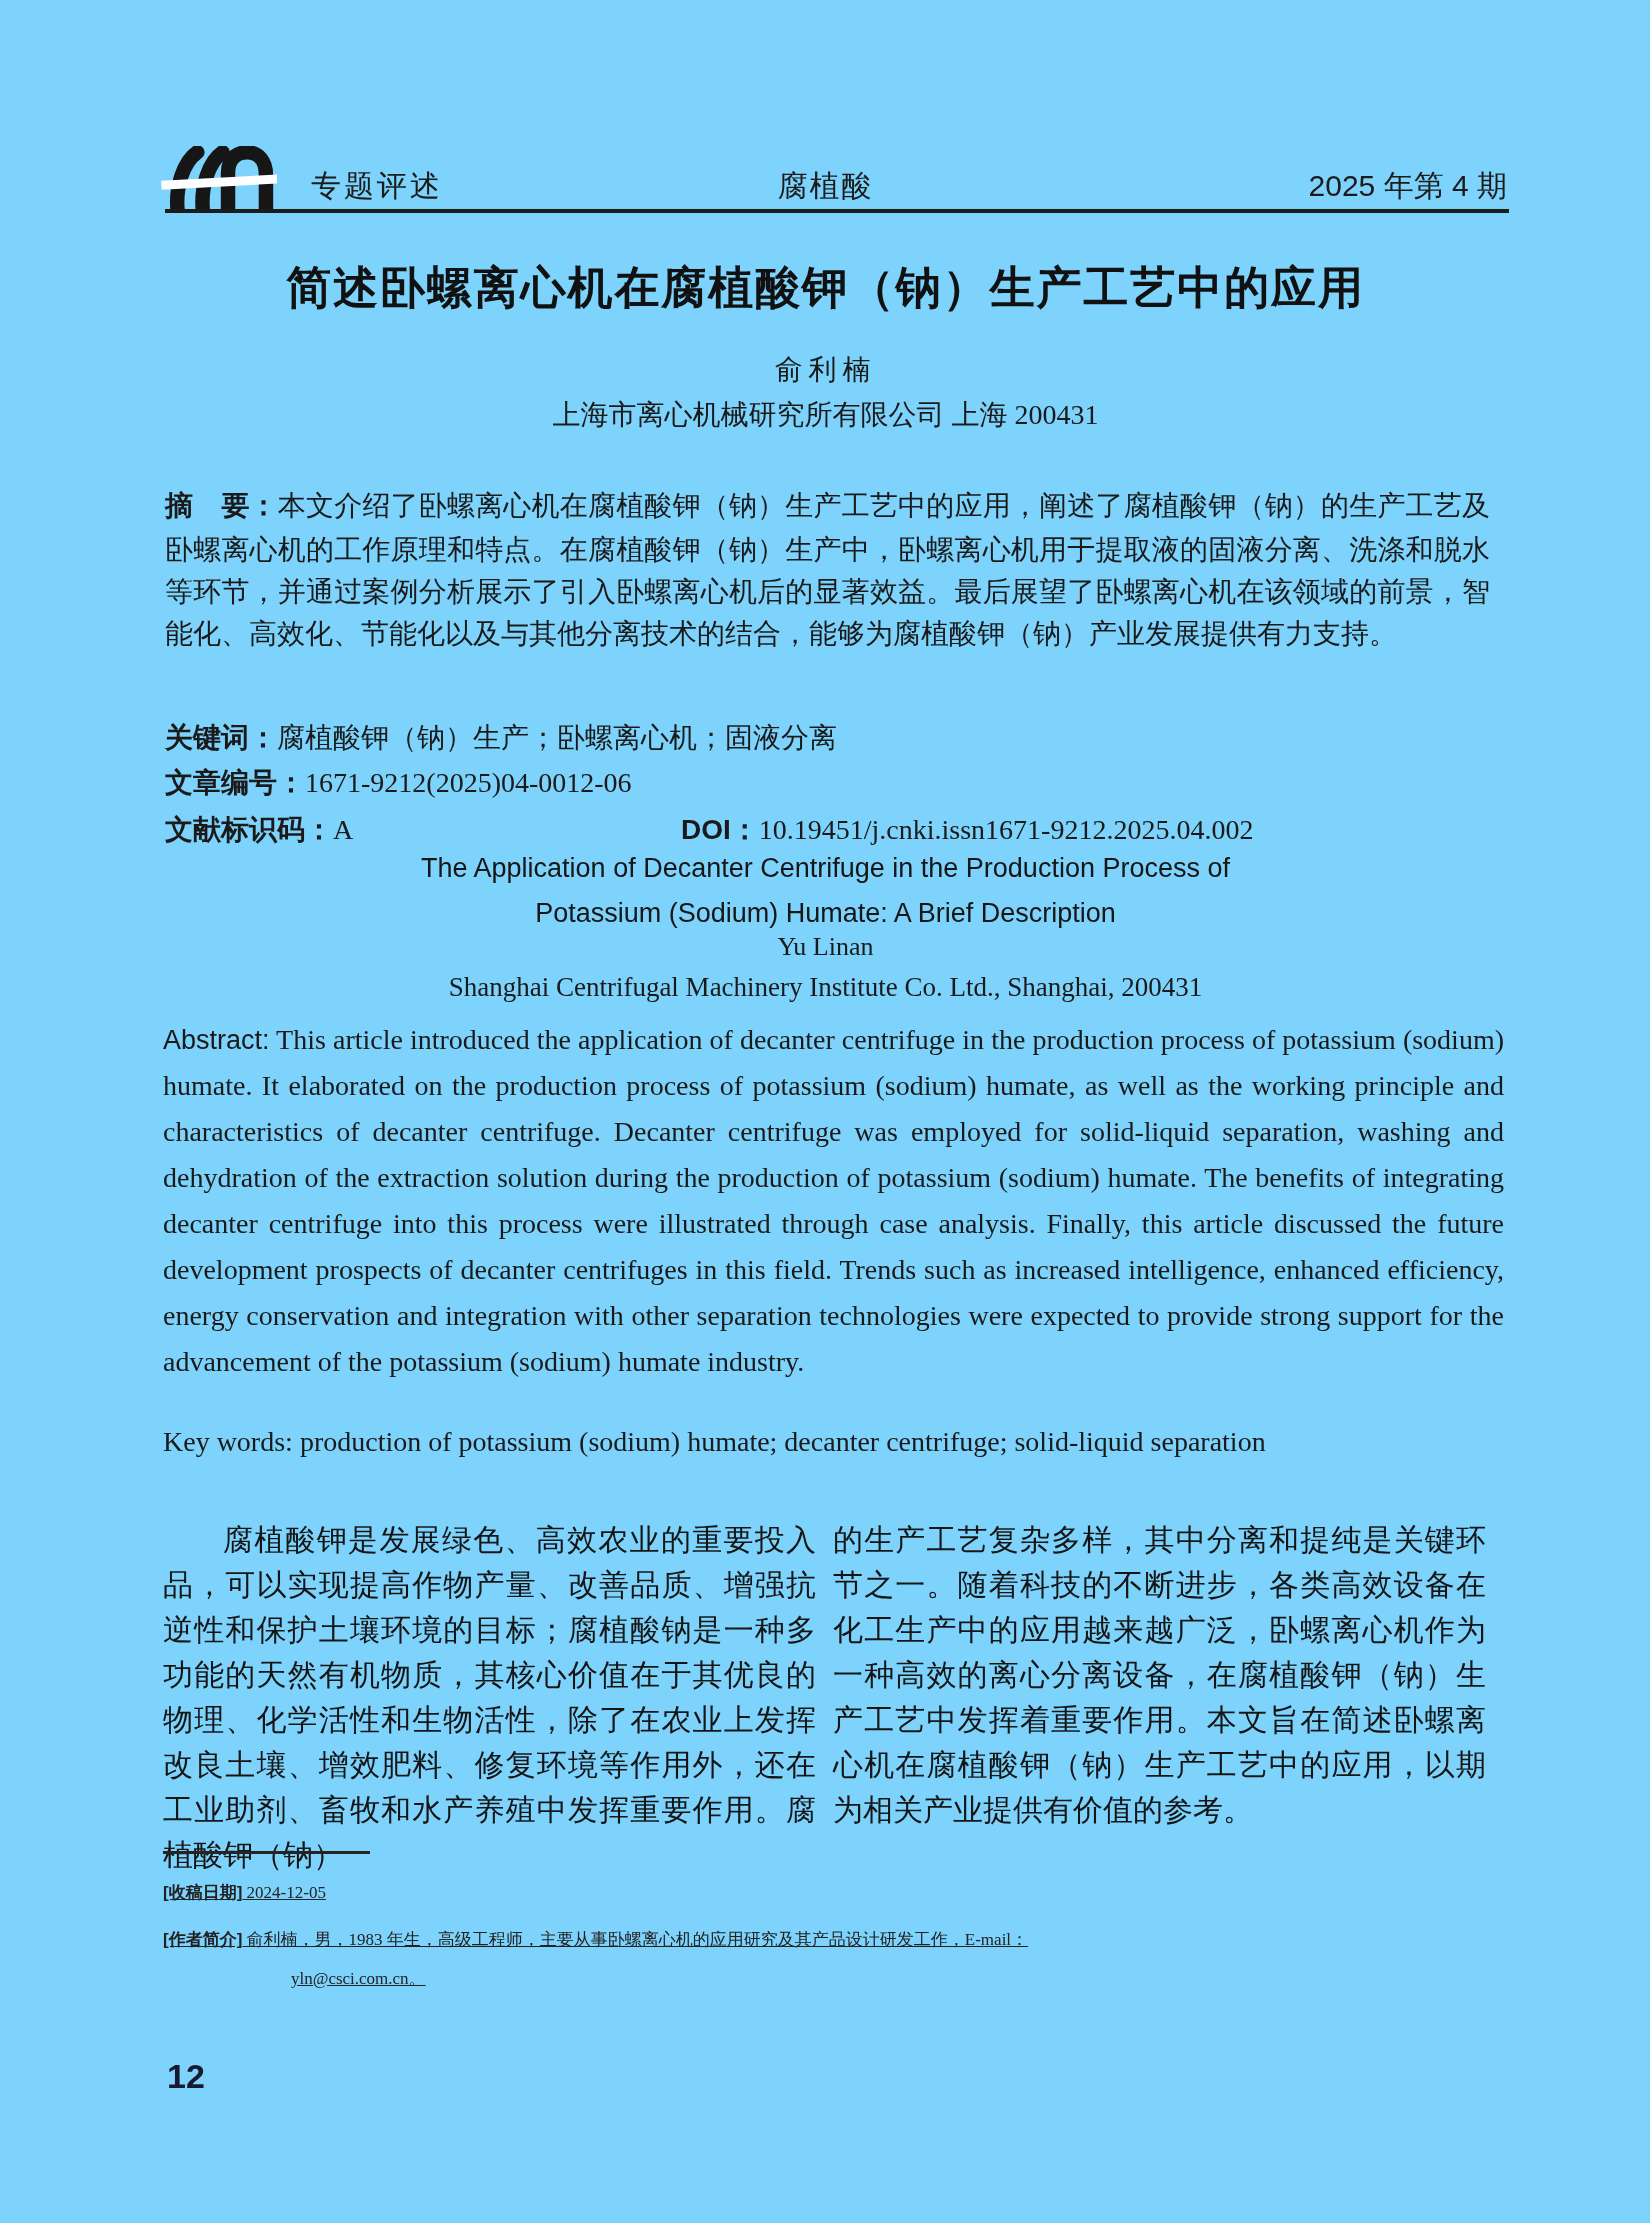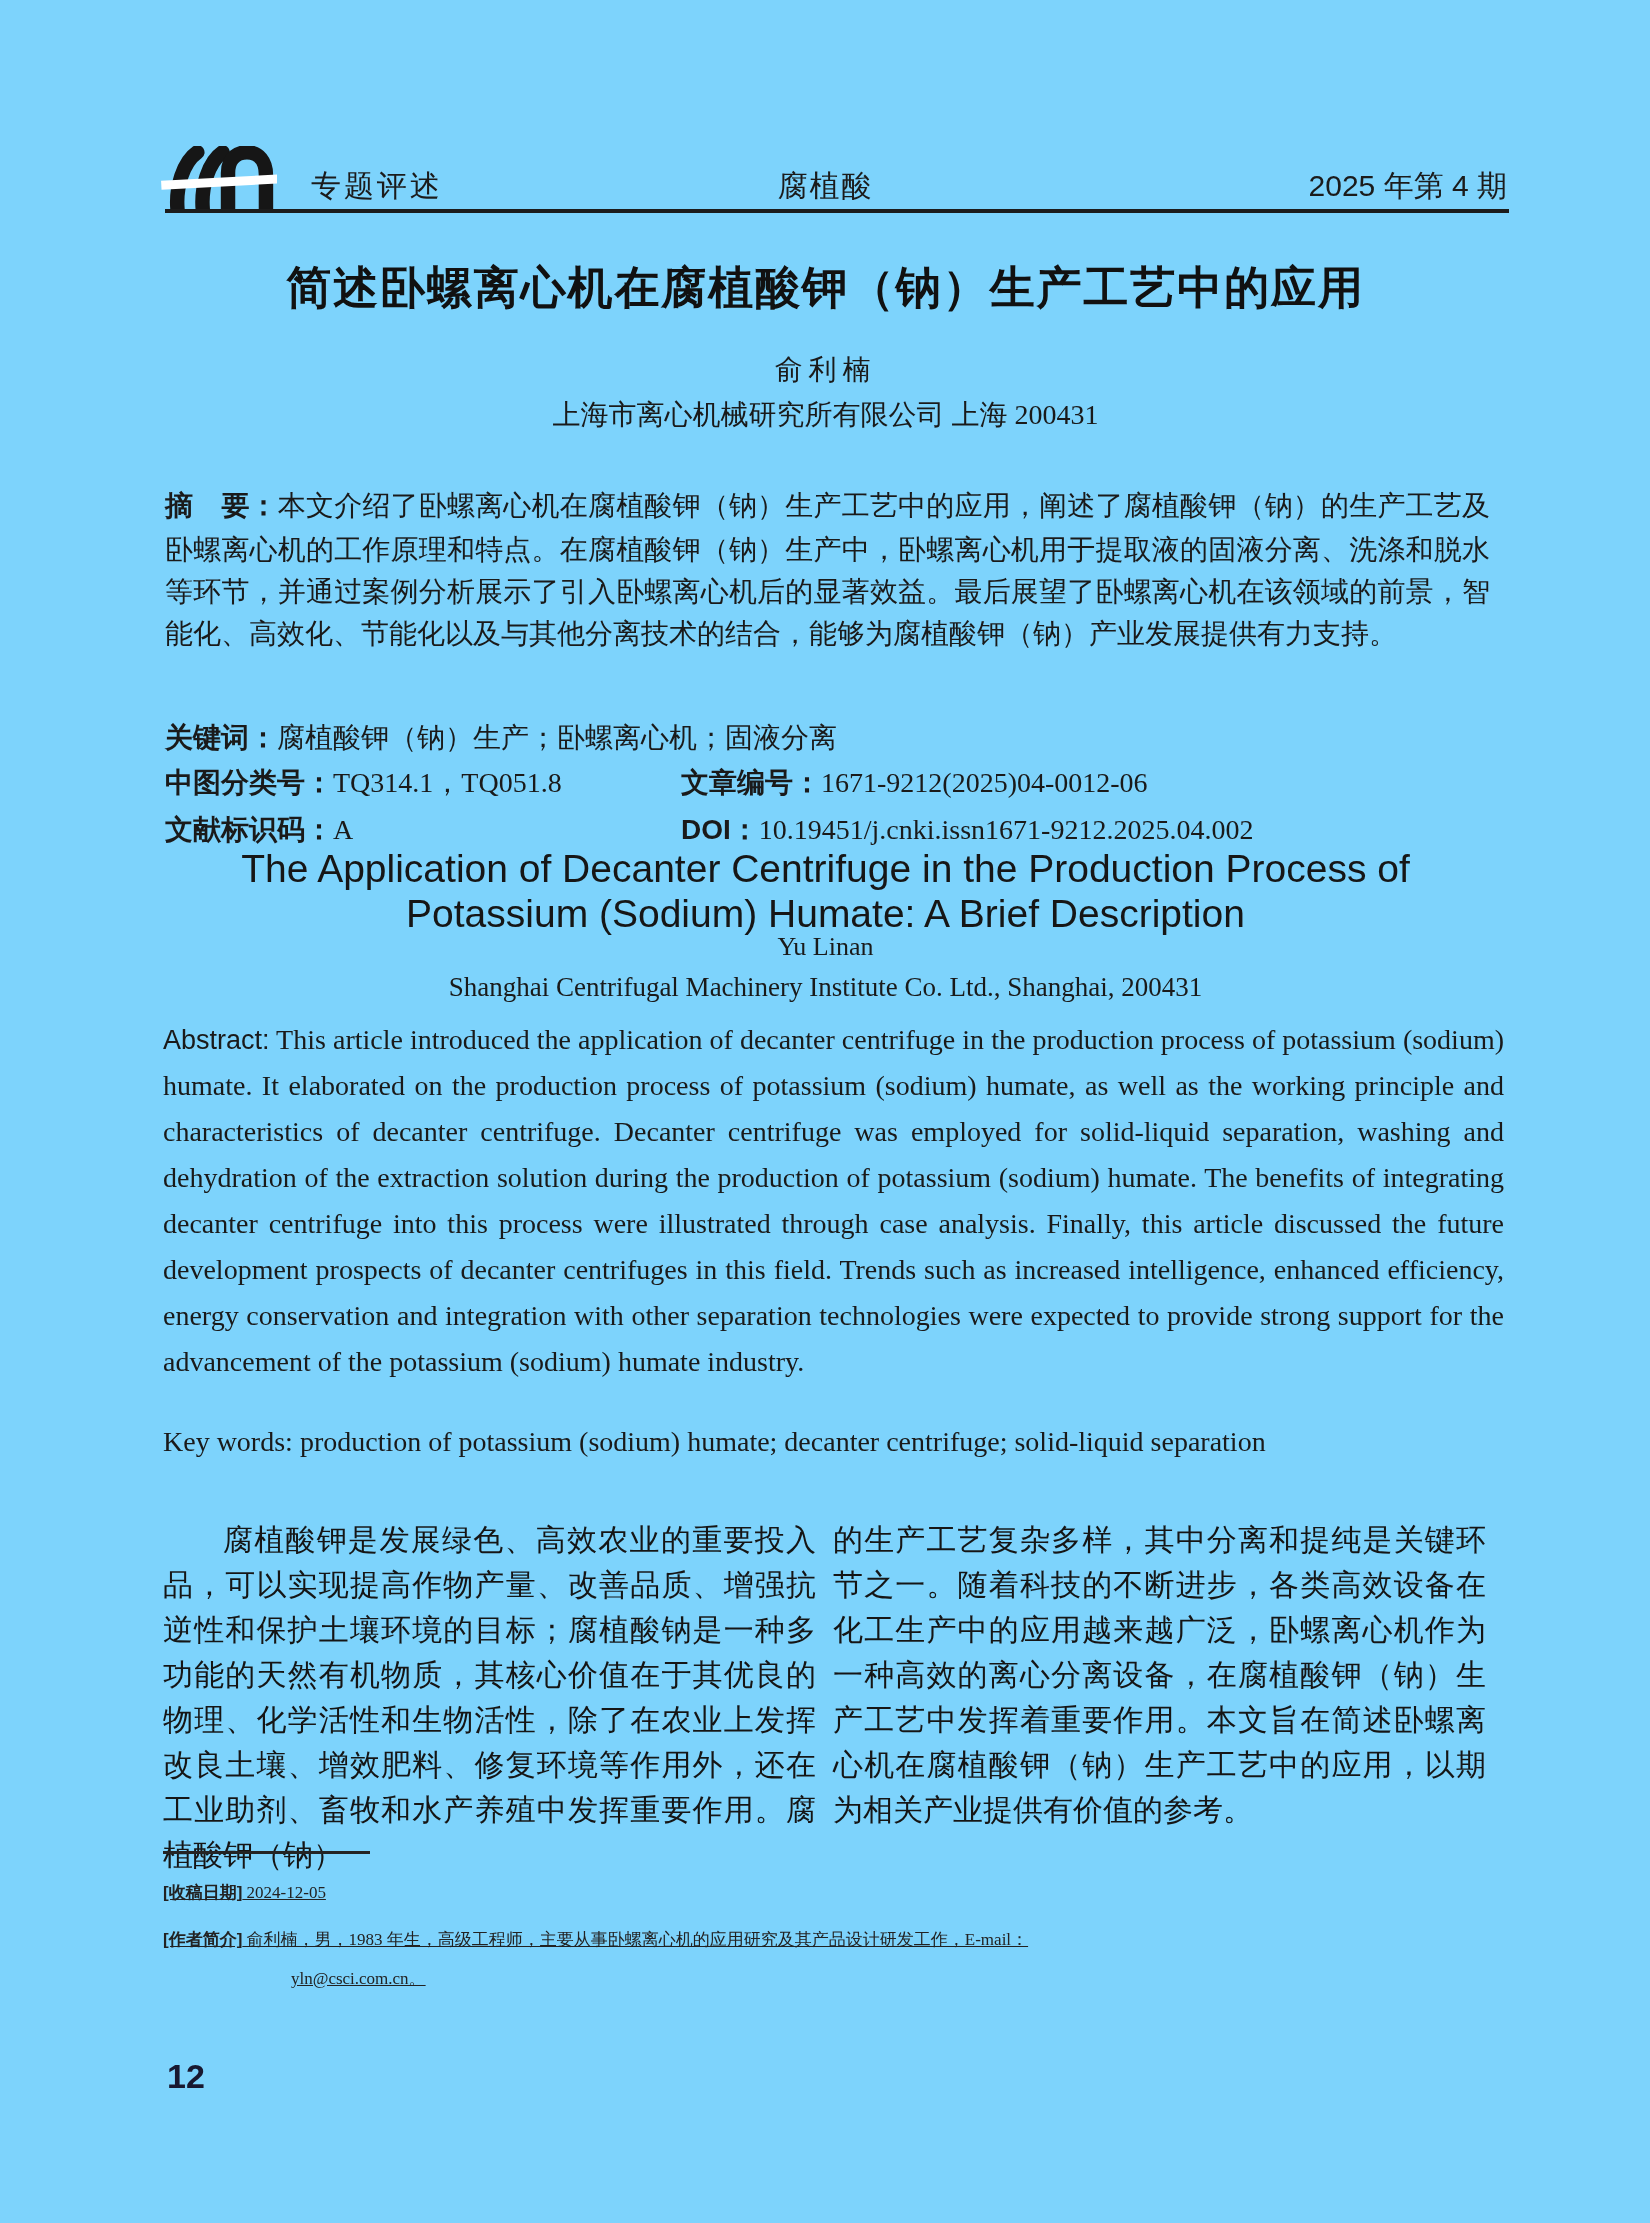--- a/index.html
+++ b/index.html
@@ -33,21 +33,21 @@
             font-size:28px; line-height:42px; text-align:justify; }
   .label-b { font-family:Liberation Mono, monospace; font-weight:700; }
   .kw-cn  { position:absolute; left:165px; top:719px; width:1325px; font-size:28px; }
   .meta-row { position:absolute; left:165px; width:1339px; display:flex; font-size:28px; }
   .meta-row1 { top:764px; } .meta-row2 { top:811px; }
   .meta-cell-l { width:516px; flex:none; }
   .meta-label { font-family:"Liberation Sans","DejaVu Sans",sans-serif; font-weight:600; }
 
   
   .en-title { position:absolute; left:0; top:846px; width:1651px; text-align:center;
-              font-family:"Liberation Sans","DejaVu Sans",sans-serif; font-size:39px; line-height:45px; color:#161616; }
+              font-family:"Liberation Sans","DejaVu Sans",sans-serif; font-size:27px; line-height:45px; color:#161616; }
   .en-author { position:absolute; left:0; top:932px; width:1651px; text-align:center; font-size:26px; }
   .en-affil  { position:absolute; left:0; top:972px; width:1651px; text-align:center; font-size:27px; }
   .abs-en { position:absolute; left:163px; top:1017px; width:1341px;
             font-size:28px; line-height:46px; text-align:justify; }
   .abs-en .en-label { font-family:"Liberation Sans","DejaVu Sans",sans-serif; font-size:27px; }
   .kw-en { position:absolute; left:163px; top:1426px; width:1341px; font-size:28px; }
 
   
   .columns { position:absolute; left:163px; top:1520px; width:1341px; display:flex; gap:17px;font-family:Liberation Mono, monospace; }
   .col { width:653px; flex:none; font-size:30px; line-height:45px; text-align:justify; color:#151515; }
@@ -88,21 +88,20 @@
 
   <div class="title-cn sans">简述卧螺离心机在腐植酸钾（钠）生产工艺中的应用</div>
   <div class="author-cn">俞利楠</div>
   <div class="affil-cn">上海市离心机械研究所有限公司 上海 200431</div>
 
   <div class="abs-cn"><span class="label-b">摘　要：</span><span>本文介绍了卧螺离心机在腐植酸钾（钠）生产工艺中的应用，阐述了腐植酸钾（钠）的生产工艺及卧螺离心机的工作原理和特点。在腐植酸钾（钠）生产中，卧螺离心机用于提取液的固液分离、洗涤和脱水等环节，并通过案例分析展示了引入卧螺离心机后的显著效益。最后展望了卧螺离心机在该领域的前景，智能化、高效化、节能化以及与其他分离技术的结合，能够为腐植酸钾（钠）产业发展提供有力支持。</span></div>
 
   <div class="kw-cn"><span class="label-b">关键词：</span><span>腐植酸钾（钠）生产；卧螺离心机；固液分离</span></div>
 
   <div class="meta-row meta-row1">
-    <div class="meta-cell-l"><span class="meta-label">中图分类号：</span><span>TQ314.1，TQ051.8</span></div>
     <div><span class="meta-label">文章编号：</span><span>1671-9212(2025)04-0012-06</span></div>
   </div>
   <div class="meta-row meta-row2">
     <div class="meta-cell-l"><span class="meta-label">文献标识码：</span><span>A</span></div>
     <div><span class="meta-label">DOI：</span><span>10.19451/j.cnki.issn1671-9212.2025.04.002</span></div>
   </div>
 
   <div class="en-title">
     <div>The Application of Decanter Centrifuge in the Production Process of</div>
     <div>Potassium (Sodium) Humate: A Brief Description</div>

